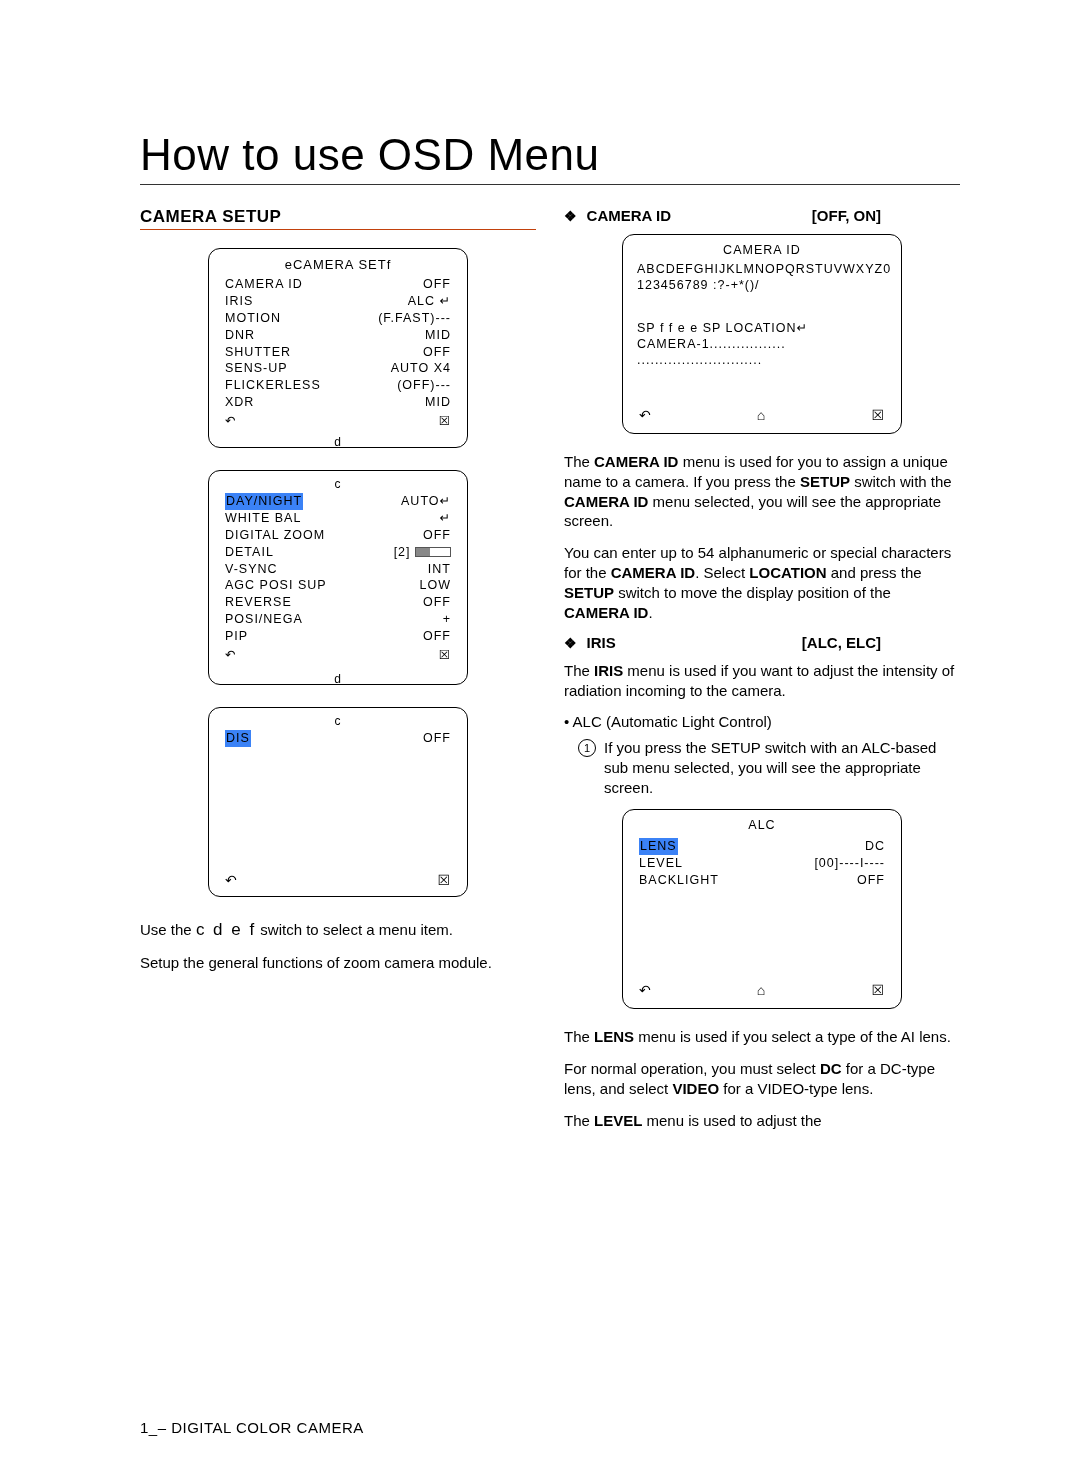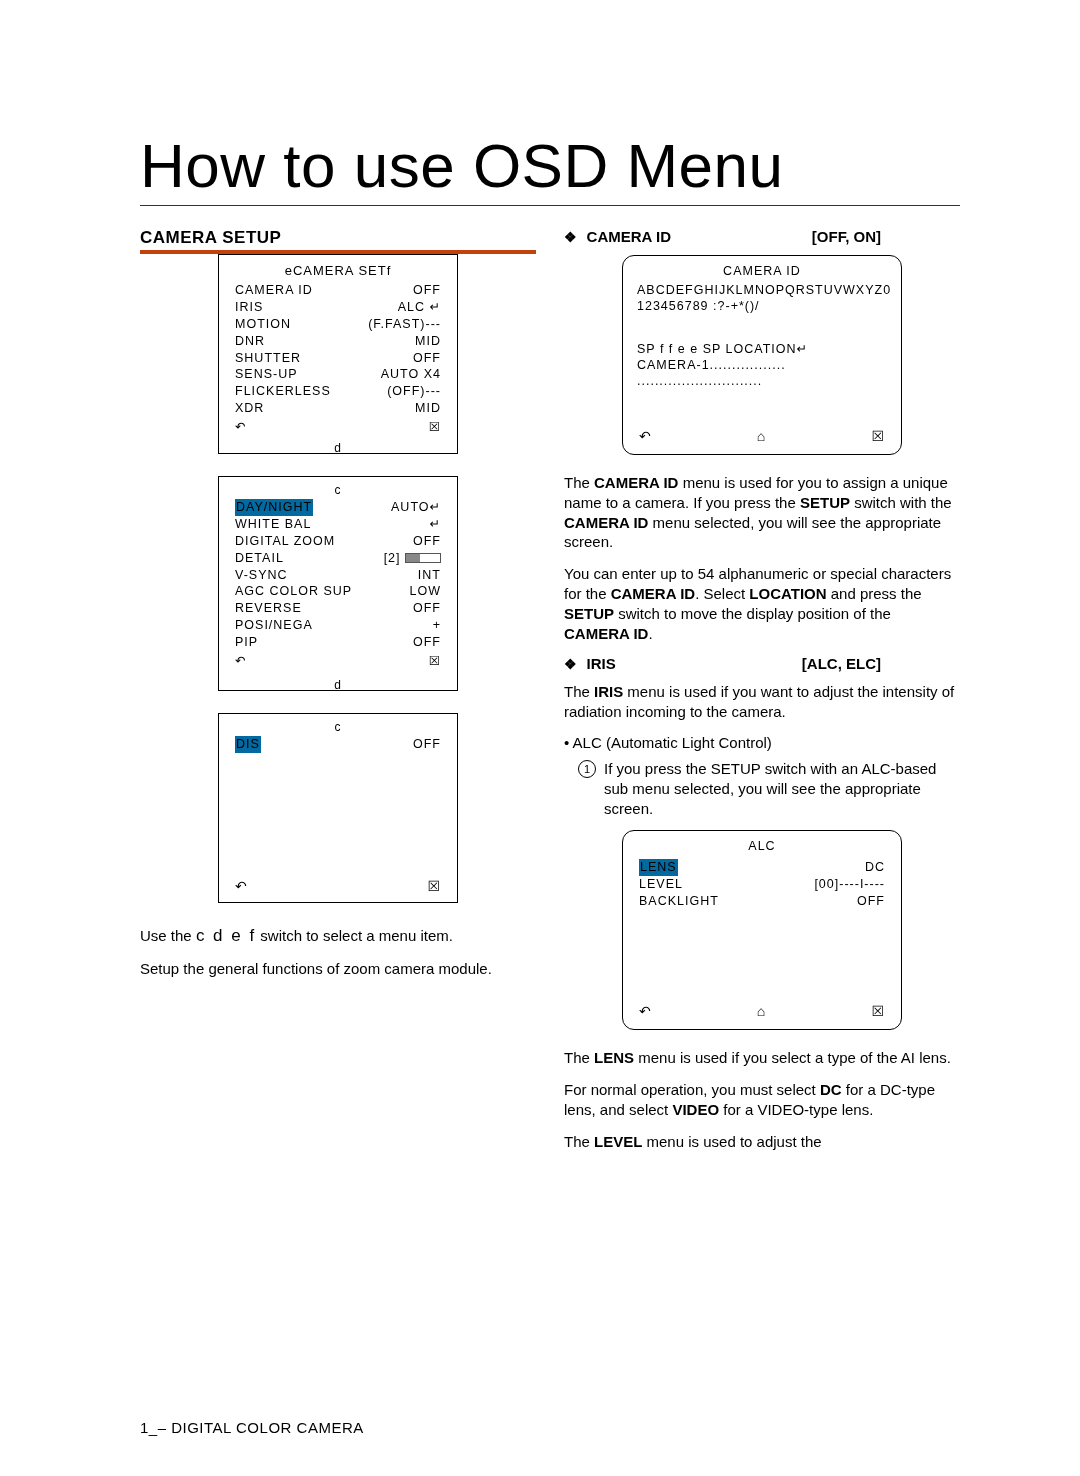--- a/index.html
+++ b/index.html
@@ -13,52 +13,53 @@
     box-sizing: border-box;
   }
   .page {
     padding: 130px 120px 40px 140px;
     box-sizing: border-box;
     display:flex;
     flex-direction:column;
     height:100%;
   }
   .title {
-    font-size: 62px;
+    font-size: 44px;
     font-weight: 400;
     border-bottom: 1px solid #333;
     padding-bottom: 4px;
     letter-spacing: 0.5px;
     margin-bottom: 22px;
   }
   .columns {
     display:flex;
     gap: 28px;
     flex: 1 1 auto;
   }
   .col {
     flex: 1 1 0;
     min-width:0;
   }
   .section-heading {
     font-size: 17px;
     font-weight: bold;
     letter-spacing: 0.5px;
-    border-bottom: 4px solid #c2410c;
+    border-bottom: 1px solid #c2410c;
     padding-bottom: 2px;
+    margin-bottom: 18px;
   }
   .osd-box {
     border: 1.5px solid #000;
-    border-radius: 0;
+    border-radius: 12px;
     padding: 6px 16px 8px 16px;
     font-family: Arial, Helvetica, sans-serif;
     font-size: 13px;
     letter-spacing: 1px;
     margin-bottom: 22px;
-    width: 240px;
+    width: 260px;
     margin-left: auto;
     margin-right: auto;
     box-sizing: border-box;
     height: 200px;
     position:relative;
   }
   .osd-box .osd-title {
     text-align:center;
     margin: 2px 0 4px 0;
     letter-spacing:1px;
@@ -85,21 +86,21 @@
     font-size:14px;
   }
   .osd-bottom-center {
     position:absolute;
     left:0; right:0;
     bottom:-2px;
     text-align:center;
     font-size:12px;
   }
   .hl {
-    background:#0369a1;
+    background:#3b82f6;
     padding:0 1px;
   }
   .para {
     font-size:15px;
     line-height:1.32;
     margin: 0 0 12px 0;
   }
   .para .b { font-weight:bold; }
   .sub-head {
     display:flex;
@@ -268,21 +269,21 @@
           </div>
         <div class="osd-row">
             <span>DETAIL</span>
             <span>[2] <span class="detail-bar"></span></span>
           </div>
         <div class="osd-row">
             <span>V-SYNC</span>
             <span>INT</span>
           </div>
         <div class="osd-row">
-            <span>AGC COLOR SUP</span>
+            <span>AGC POSI SUP</span>
             <span>LOW</span>
           </div>
         <div class="osd-row">
             <span>REVERSE</span>
             <span>OFF</span>
           </div>
         <div class="osd-row">
             <span>POSI/NEGA</span>
             <span>+</span>
           </div>

